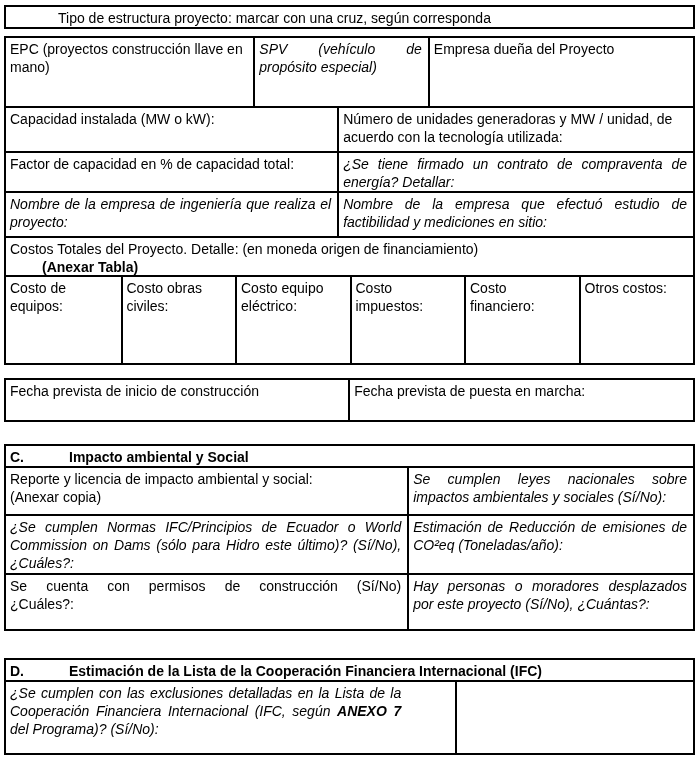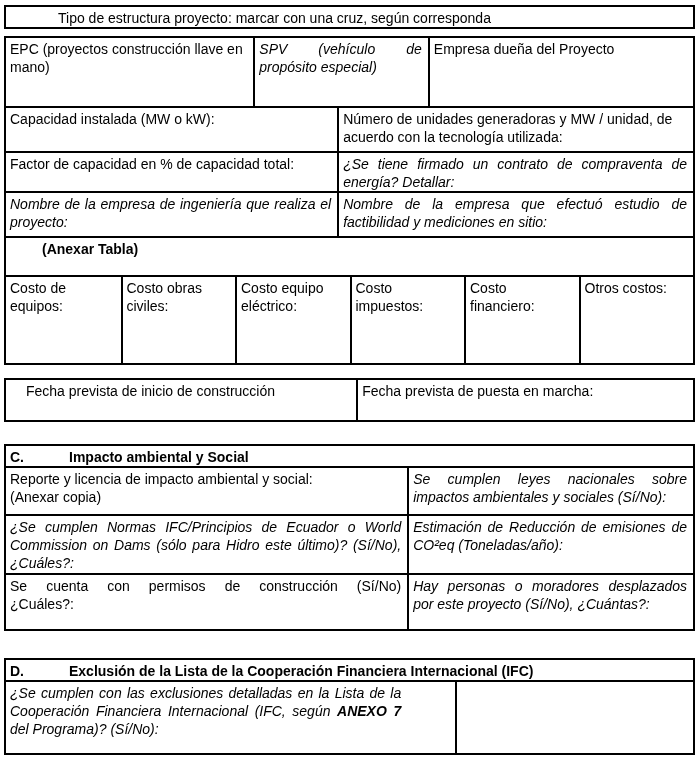--- a/index.html
+++ b/index.html
@@ -27,21 +27,21 @@
   .w58{width:58.4%;}
   .c6{width:16.667%;}
   
   .r-tipo{height:20px;margin-left:48px;}
   .r-epc{height:68px;}
   .r-cap{height:43px;}
   .r-factor{height:38px;}
   .r-nombre{height:43px;}
   .r-costos{height:37px;}
   .r-costcols{height:86px;}
-  .r-fecha{height:40px;padding-left:16px;}
+  .r-fecha{height:40px;}
   .r-head{height:20px;}
   .r-c1{height:46px;}
   .r-c2{height:57px;}
   .r-c3{height:54px;}
   .r-d{height:71px;gap:48px;}
   
   .t2{margin-top:7px;}
   .t3{margin-top:13px;}
   .t4{margin-top:22px;}
   .t5{margin-top:27px;}
@@ -70,20 +70,21 @@
     <div class="row r-factor">
       <div class="cell w48">Factor de capacidad en % de capacidad total:</div>
       <div class="cell flex1 just">¿Se tiene firmado un contrato de compraventa de energía? Detallar:</div>
     </div>
     <div class="row r-nombre">
       <div class="cell w48 just">Nombre de la empresa de ingeniería que realiza el proyecto:</div>
       <div class="cell flex1 just">Nombre de la empresa que efectuó estudio de factibilidad y mediciones en sitio:</div>
     </div>
     <div class="row r-costos">
       <div class="cell flex1">
+        <div>Costos Totales del Proyecto. Detalle: (en moneda origen de financiamiento)</div>
         <div class="bold indent">(Anexar Tabla)</div>
       </div>
     </div>
     <div class="row r-costcols">
       <div class="cell c6">Costo de equipos:</div>
       <div class="cell c6">Costo obras civiles:</div>
       <div class="cell c6">Costo equipo eléctrico:</div>
       <div class="cell c6">Costo impuestos:</div>
       <div class="cell c6">Costo financiero:</div>
       <div class="cell flex1">Otros costos:</div>
@@ -119,21 +120,21 @@
         <div class="jfull">Se cuenta con permisos de construcción (Sí/No)</div>
         <div>¿Cuáles?:</div>
       </div>
       <div class="cell flex1 just">Hay personas o moradores desplazados por este proyecto (Sí/No), ¿Cuántas?:</div>
     </div>
   </div>
 
   <div class="tbl t5">
     <div class="row r-head">
       <div class="cell flex1 bold">
-        <span>D.</span><span class="sec-title">Exclusión de la Lista de la Cooperación Financiera Internacional (IFC)</span>
+        <span>D.</span><span class="sec-title">Estimación de la Lista de la Cooperación Financiera Internacional (IFC)</span>
       </div>
     </div>
     <div class="row r-d">
       <div class="cell w58 just">
         <span>¿Se cumplen con las exclusiones detalladas en la Lista de la Cooperación Financiera Internacional (IFC, según </span><span class="bold">ANEXO 7</span><span> del Programa)? (Sí/No):</span>
       </div>
       <div class="cell flex1"></div>
     </div>
   </div>
 

